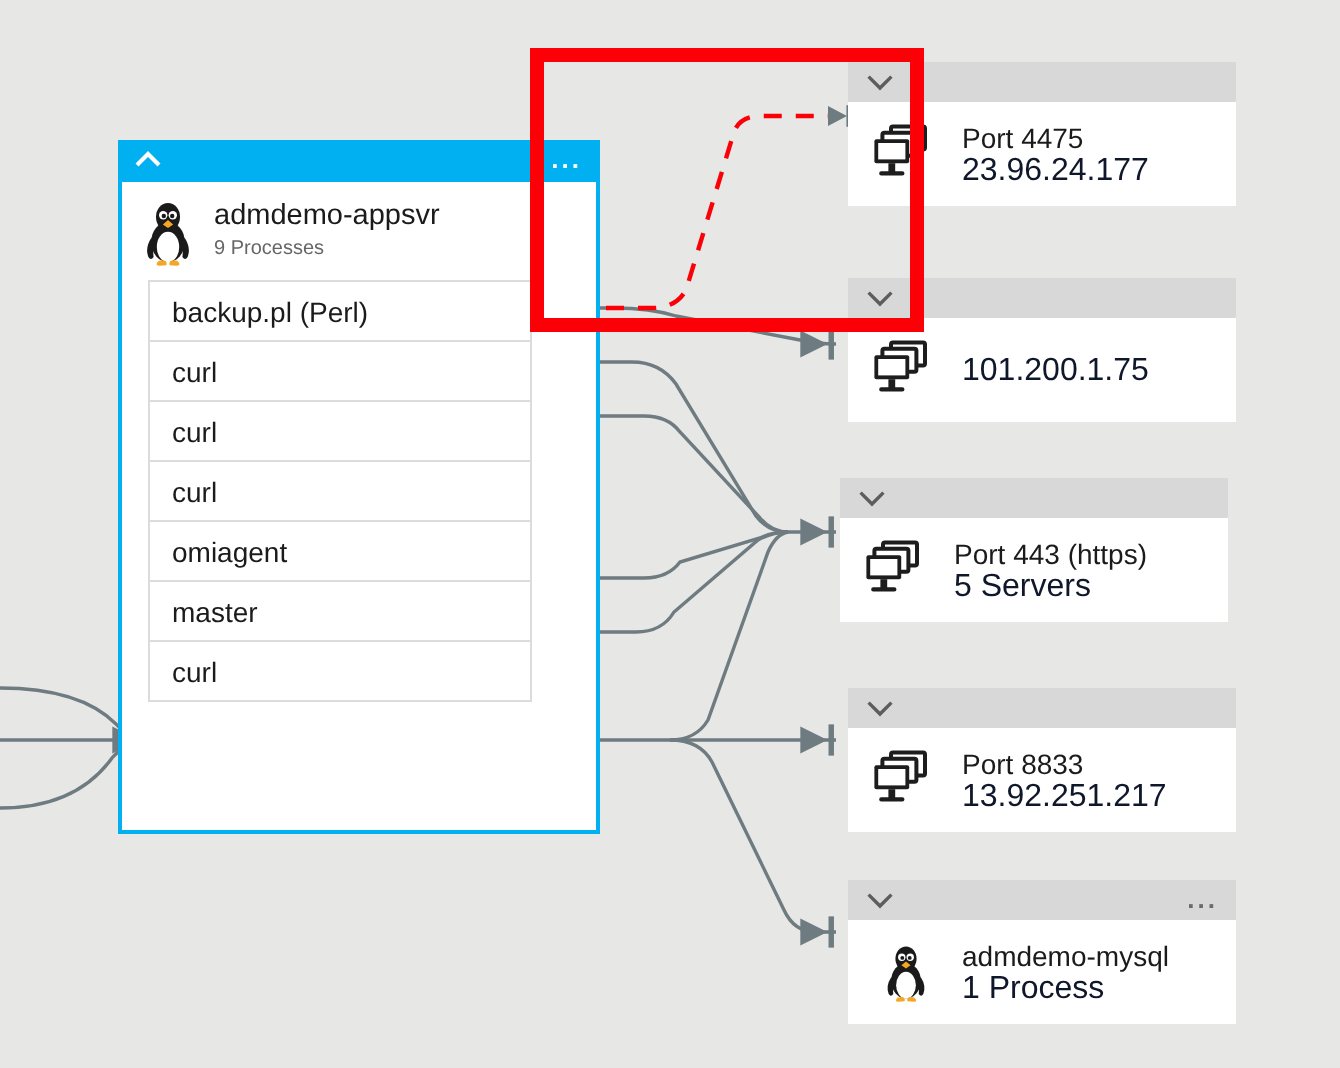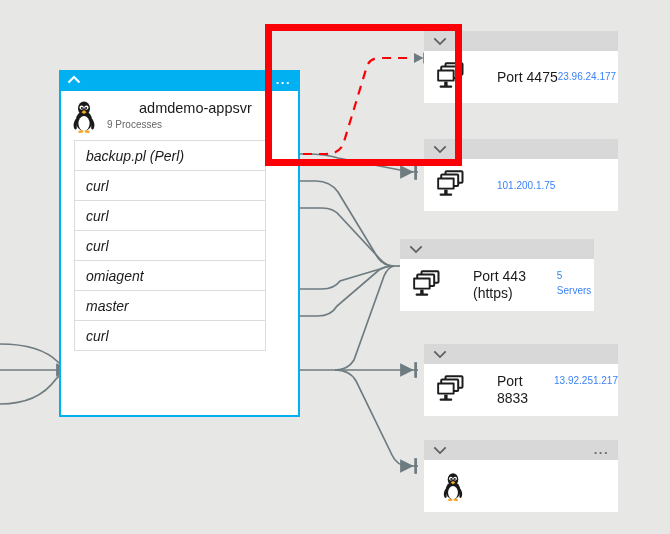--- a/index.html
+++ b/index.html
@@ -28,28 +28,27 @@
   .machine-head .dots{
     position:absolute;right:9px;top:5px;color:#fff;font-size:13px;
     line-height:10px;letter-spacing:1.5px;font-weight:700;
   }
   .machine-ident{
     position:absolute;left:70px;top:96px;width:220px;height:40px;
     display:flex;align-items:center;gap:9px;
   }
   .tux{width:28px;height:34px;flex:0 0 auto;}
   .ident-text{display:flex;flex-direction:column;justify-content:center;}
-  .ident-name{font-size:14.5px;color:#1b1b1b;line-height:17px;margin-left:32px;}
+  .ident-name{font-size:14.5px;color:#1b1b1b;line-height:17px;}
   .ident-sub{font-size:10px;color:#666;line-height:15px;}
 
   .proc-list{
     position:absolute;left:74px;top:140px;width:192px;
     border:1px solid #dcdcdc;border-bottom:none;box-sizing:border-box;
     background:#f97316;
-    font-style:italic;
   }
   .proc-row{
     height:30px;border-bottom:1px solid #dcdcdc;
     display:flex;align-items:center;padding-left:11px;
     font-size:14px;color:#1b1b1b;box-sizing:border-box;background:#fff;
   }
 
   
   .res-card{position:absolute;width:194px;}
   .res-head{
@@ -58,23 +57,23 @@
   .res-head .chev-d{position:absolute;left:9px;top:6px;width:14px;height:9px;}
   .res-head .dots-d{
     position:absolute;right:9px;top:3px;color:#6b6b6b;font-size:13px;
     line-height:13px;letter-spacing:1.5px;font-weight:700;
   }
   .res-body{
     height:52px;background:#fff;display:flex;align-items:center;
     padding-left:12px;gap:11px;box-sizing:border-box;
   }
   .res-icon{width:34px;height:30px;flex:0 0 auto;}
-  .res-text{display:flex;flex-direction:row;justify-content:center;margin-left:16px;}
+  .res-text{display:flex;flex-direction:column;justify-content:center;}
   .res-title{font-size:14px;color:#1b1b1b;line-height:17px;}
-  .res-sub{font-size:10px;color:#3b82f6;line-height:15px;}
+  .res-sub{font-size:16px;color:#0f172a;line-height:15px;}
 
   
   .redbox{
     position:absolute;left:265px;top:24px;width:197px;height:142px;
     border:7px solid #fb0007;box-sizing:border-box;
   }
 </style>
 </head>
 <body>
 
@@ -226,21 +225,21 @@
             <rect x="1.2" y="7.6" width="17.4" height="12" rx="1" fill="#1d1d1d"></rect>
             <rect x="3.1" y="9.5" width="13.6" height="8.2" fill="#ffffff"></rect>
             <rect x="8.2" y="19.6" width="3.4" height="4.4" fill="#1d1d1d"></rect>
             <rect x="3.6" y="23.6" width="12.6" height="2.2" rx="1" fill="#1d1d1d"></rect>
           </svg>
           <div class="res-text">
             <div class="res-sub">101.200.1.75</div>
           </div>
         </div>
       </div>
-      <div class="res-card" style="left: 400px; top: 239px;">
+      <div class="res-card" style="left: 420px; top: 239px;">
         <div class="res-head">
           <svg class="chev-d" viewBox="0 0 14 9">
             <path d="M1.3,1.3 L7,7 L12.7,1.3" fill="none" stroke="#5d5d5d" stroke-width="1.7"></path>
           </svg>
         </div>
         <div class="res-body">
           <svg class="res-icon" viewBox="0 0 34 30">
             <rect x="9.5" y="1.2" width="17" height="11.5" rx="1" fill="#ffffff" stroke="#1d1d1d" stroke-width="2"></rect>
             <rect x="5.2" y="4.4" width="17" height="11.5" rx="1" fill="#ffffff" stroke="#1d1d1d" stroke-width="2"></rect>
             <rect x="1.2" y="7.6" width="17.4" height="12" rx="1" fill="#1d1d1d"></rect>
@@ -290,19 +289,23 @@
             <circle cx="11.6" cy="8.6" r="2.1" fill="#ffffff"></circle>
             <circle cx="16.4" cy="8.6" r="2.1" fill="#ffffff"></circle>
             <circle cx="11.9" cy="9" r="1.1" fill="#1a1a1a"></circle>
             <circle cx="16.1" cy="9" r="1.1" fill="#1a1a1a"></circle>
             <path d="M14,11 L11.4,13.2 L14,15 L16.6,13.2 Z" fill="#f5a623"></path>
             <path d="M5.6,20 Q2.4,25 4.2,29.5 Q5.4,31.5 6.8,29.5 Q6.2,24.6 7.6,21.4 Z" fill="#1a1a1a"></path>
             <path d="M22.4,20 Q25.6,25 23.8,29.5 Q22.6,31.5 21.2,29.5 Q21.8,24.6 20.4,21.4 Z" fill="#1a1a1a"></path>
             <path d="M9.4,31.4 Q7,33.6 9.6,33.9 L13.2,33.6 Q13.8,31.6 11.8,31.1 Z" fill="#f5a623"></path>
             <path d="M18.6,31.4 Q21,33.6 18.4,33.9 L14.8,33.6 Q14.2,31.6 16.2,31.1 Z" fill="#f5a623"></path>
           </svg>
+          <div class="res-text">
+            <div class="res-title">admdemo-mysql</div>
+            <div class="res-sub">1 Process</div>
+          </div>
         </div>
       </div>
     </div>
 
   <div class="redbox"></div>
 
 </div>
 
 </body></html>

